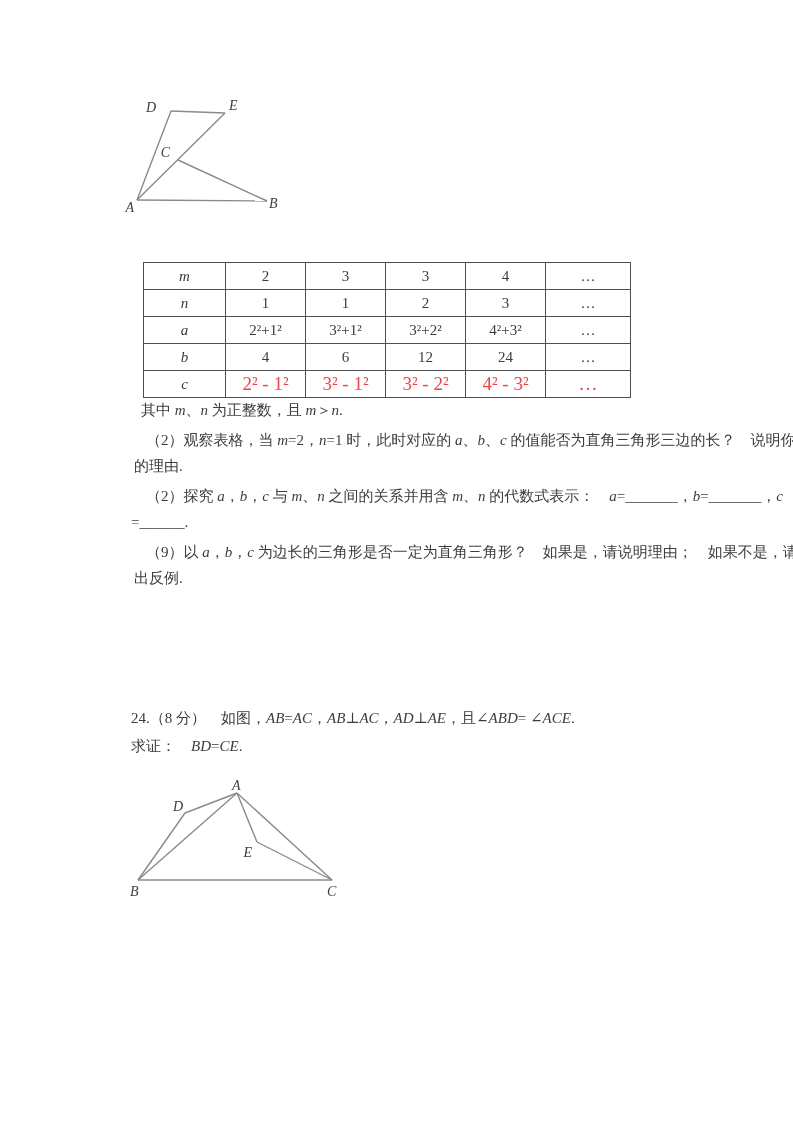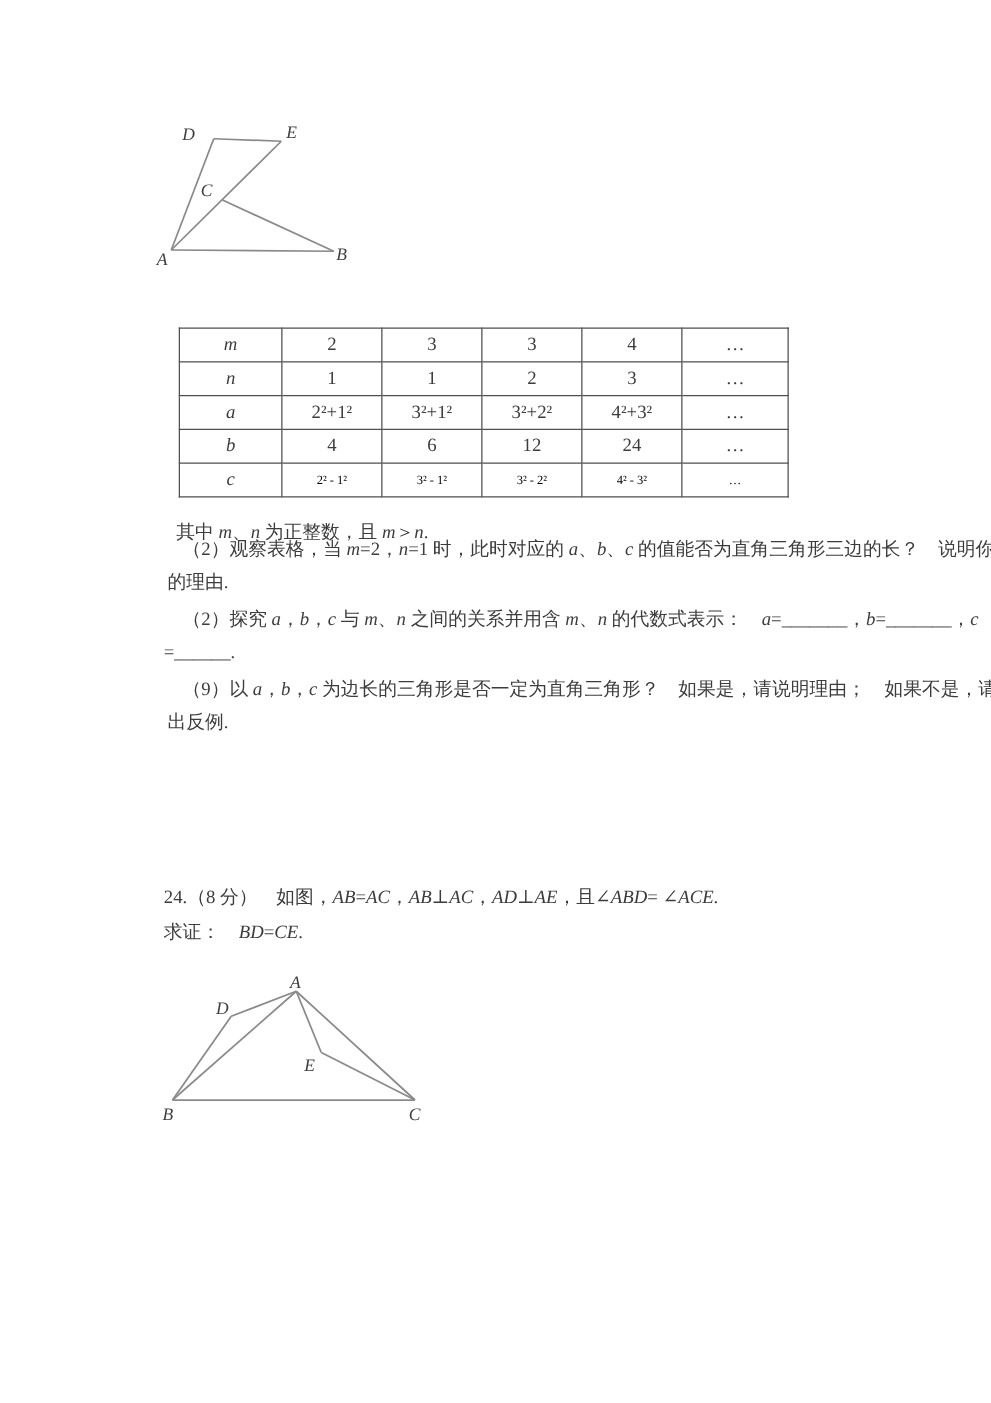--- a/index.html
+++ b/index.html
@@ -40,21 +40,21 @@
   table.ptable td {
     border: 1px solid #4f4f4f;
     height: 27px;
     text-align: center;
     vertical-align: middle;
     font-size: 15px;
     color: #3c3c3c;
     padding: 0;
   }
   table.ptable td.lbl { font-style: italic; }
-  table.ptable tr:last-child td:not(.lbl) { font-size: 10px; color: #000000; font-family: Liberation Serif, serif; }
+  table.ptable tr:last-child td:not(.lbl) { font-size: 19px; color: #ef4444; font-family: Liberation Serif, serif; }
 </style>
 </head>
 <body>
 
 <div class="page">
 
   <svg class="figure" style="left:100px; top:85px;" width="200" height="135" viewBox="100 85 200 135">
     <line x1="171" y1="111" x2="225" y2="113"></line>
     <line x1="137" y1="200" x2="171" y2="111"></line>
     <line x1="137" y1="200" x2="225" y2="113"></line>
@@ -114,21 +114,21 @@
           <td class="lbl">c</td>
           <td>2² - 1²</td>
           <td>3² - 1²</td>
           <td>3² - 2²</td>
           <td>4² - 3²</td>
           <td>…</td>
         </tr>
       </tbody>
   </table>
 
-  <div class="line" style="left:141px; top:417px;"><span>其中 </span><span class="it">m</span><span>、</span><span class="it">n</span><span> 为正整数，且 </span><span class="it">m</span><span>＞</span><span class="it">n</span><span>.</span></div>
+  <div class="line" style="left:141px; top:401px;"><span>其中 </span><span class="it">m</span><span>、</span><span class="it">n</span><span> 为正整数，且 </span><span class="it">m</span><span>＞</span><span class="it">n</span><span>.</span></div>
 
   <div class="line" style="left:146px; top:431px;"><span>（2）观察表格，当 </span><span class="it">m</span><span>=2，</span><span class="it">n</span><span>=1 时，此时对应的 </span><span class="it">a</span><span>、</span><span class="it">b</span><span>、</span><span class="it">c</span><span> 的值能否为直角三角形三边的长？　说明你</span></div>
   <div class="line" style="left:134px; top:457px;text-align:right;"><span>的理由.</span></div>
 
   <div class="line" style="left:146px; top:487px;"><span>（2）探究 </span><span class="it">a</span><span>，</span><span class="it">b</span><span>，</span><span class="it">c</span><span> 与 </span><span class="it">m</span><span>、</span><span class="it">n</span><span> 之间的关系并用含 </span><span class="it">m</span><span>、</span><span class="it">n</span><span> 的代数式表示：　</span><span class="it">a</span><span>=_______，</span><span class="it">b</span><span>=_______，</span><span class="it">c</span></div>
   <div class="line" style="left:131px; top:513px;"><span>=______.</span></div>
 
   <div class="line" style="left:146px; top:543px;"><span>（9）以 </span><span class="it">a</span><span>，</span><span class="it">b</span><span>，</span><span class="it">c</span><span> 为边长的三角形是否一定为直角三角形？　如果是，请说明理由；　如果不是，请举</span></div>
   <div class="line" style="left:134px; top:569px;"><span>出反例.</span></div>
 

